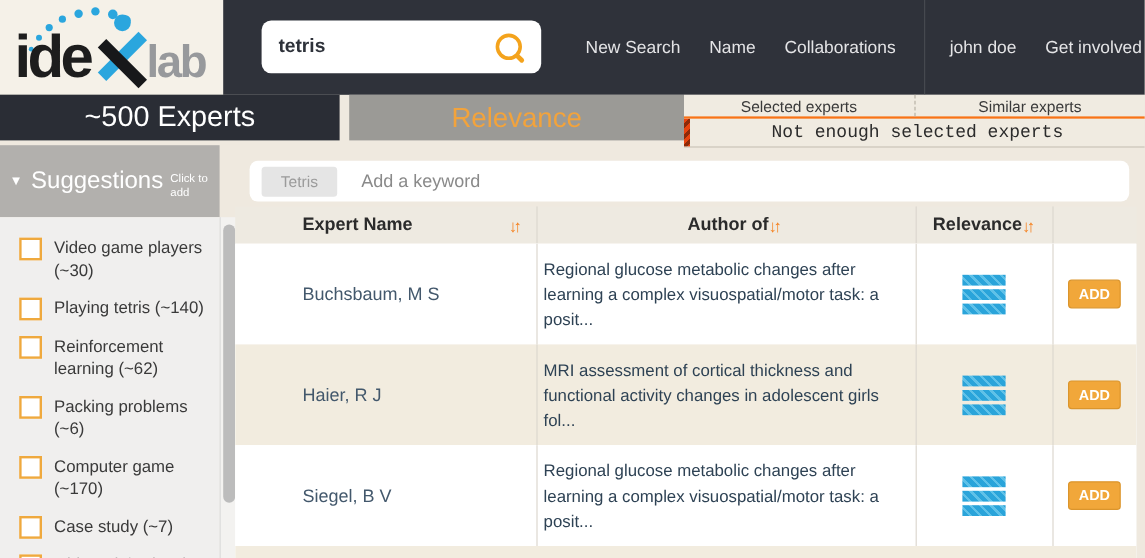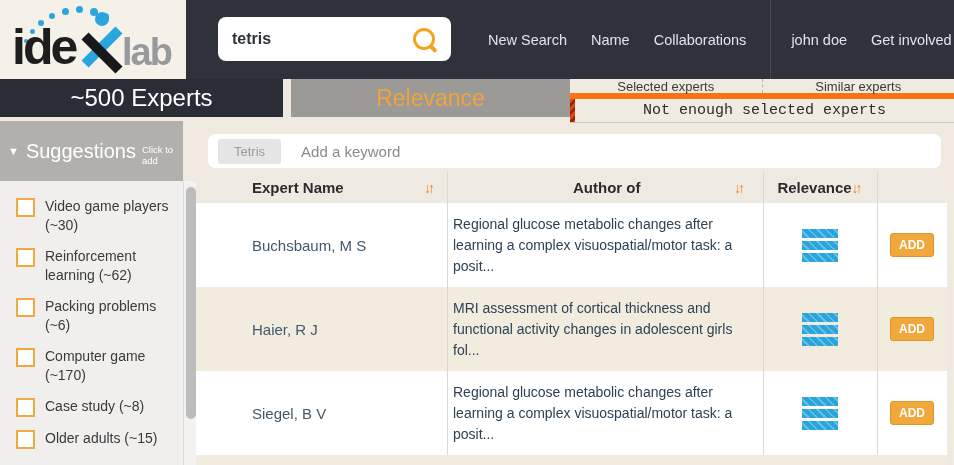--- a/index.html
+++ b/index.html
@@ -34,21 +34,21 @@
   .mag::after{content:"";position:absolute;width:4px;height:9px;background:#f4a31c;right:-3px;bottom:-6px;transform:rotate(-45deg);border-radius:2px;}
   .topnav{position:absolute;left:488px;top:0;height:79px;display:flex;align-items:center;color:#e4e4e6;font-size:14.5px;}
   .tn{margin-right:24px;cursor:pointer;white-space:nowrap;}
   .navdivider{width:1px;height:79px;background:#46494f;margin-right:20px;}
   
   .experts-bar{position:absolute;left:0;top:79px;width:283px;height:38px;background:#2a2d35;color:#fff;
     font-size:24px;display:flex;align-items:center;justify-content:center;}
   .companies-tab{position:absolute;left:291px;top:79px;width:279px;height:38px;background:#9b9a96;color:#f2a33c;
     font-size:23px;display:flex;align-items:center;justify-content:center;cursor:pointer;}
   .tabs-row{position:absolute;left:570px;top:79px;width:384px;height:20px;display:flex;background:#f0ebe1;
-    border-bottom:6px solid #f97316;box-sizing:border-box;}
+    border-bottom:2px solid #f97316;box-sizing:border-box;}
   .tab{flex:1;display:flex;align-items:center;justify-content:center;font-size:13px;color:#3a3a3a;cursor:pointer;}
   .tab:first-child{border-right:1px dashed #b8b2a6;}
   .alert-bar{position:absolute;left:570px;top:99px;width:384px;height:24px;background:#f0ebe1;
     border-bottom:1px solid #cac4b8;box-sizing:border-box;display:flex;align-items:center;}
   .stripe{width:5px;height:100%;background:repeating-linear-gradient(135deg,#e8440f 0 3px,#8c2a09 3px 6px);flex:none;}
   .alert-text{flex:1;text-align:center;font-size:15px;color:#2b2b2b;font-family:Liberation Mono, monospace;}
   
   .sb-header{position:absolute;left:0;top:121px;width:183px;height:60px;background:#b2b0ad;color:#fff;
     display:flex;align-items:center;padding-left:8px;box-sizing:border-box;cursor:pointer;}
   .tri{font-size:11px;margin-right:7px;}
@@ -65,21 +65,21 @@
   
   .kw-bar{position:absolute;left:208px;top:134px;width:733px;height:34px;background:#fff;border-radius:7px;
     display:flex;align-items:center;padding:0 10px;box-sizing:border-box;}
   .chip{background:#e5e5e5;color:#9b9b9b;font-size:13px;padding:5px 16px;border-radius:3px;margin-right:18px;cursor:pointer;}
   .kw-bar input{flex:1;border:none;outline:none;background:transparent;font-family:inherit;font-size:15px;color:#555;min-width:0;}
   .kw-bar input::placeholder{color:#8a8a8a;opacity:1;}
   
   .thead{position:absolute;left:196px;top:172px;width:751px;height:31px;background:#eeeae1;}
   .th{position:absolute;top:0;height:31px;display:flex;align-items:center;font-weight:bold;font-size:15px;color:#2b2b2b;box-sizing:border-box;cursor:pointer;}
   .th-name{left:0;width:251px;padding:0 12px 0 56px;justify-content:space-between;}
-  .th-author{left:251px;width:316px;padding:0 18px 0 126px;justify-content:space-between;}
+  .th-author{left:251px;width:316px;padding:0 18px 0 126px;}
   .th-rel{left:567px;width:114px;justify-content:center;gap:0;}
   .sort{color:#f58220;font-size:14px;font-weight:bold;letter-spacing:-3px;padding-right:3px;}
   .vline{position:absolute;top:0;bottom:0;width:1px;background:#dcd8d0;}
   .vl1{left:251px;} .vl2{left:567px;} .vl3{left:681px;}
   .tbody{position:absolute;left:196px;top:203px;width:751px;height:262px;background:#fff;overflow:hidden;}
   .trow{position:relative;height:84px;background:#fff;}
   .trow.alt{background:#f2ecdf;}
   .cell-name{position:absolute;left:56px;top:0;height:100%;width:188px;display:flex;align-items:center;font-size:15px;color:#43586c;}
   .cell-title{position:absolute;left:257px;top:0;height:100%;width:302px;display:flex;align-items:center;}
   .cell-title .txt{font-size:14px;line-height:21px;color:#2e4254;}
@@ -146,33 +146,37 @@
   <span class="sb-title">Suggestions</span>
   <span class="sb-hint">Click to add</span>
 </div>
 <div class="sb-list" id="sb-list">
     <div class="sg-item">
     <span class="cb"></span>
     <span class="sg-label">Video game players (~30)</span>
   </div>
     <div class="sg-item">
     <span class="cb"></span>
+    <span class="sg-label">Playing tetris (~140)</span>
+  </div>
+    <div class="sg-item">
+    <span class="cb"></span>
     <span class="sg-label">Reinforcement learning (~62)</span>
   </div>
     <div class="sg-item">
     <span class="cb"></span>
     <span class="sg-label">Packing problems (~6)</span>
   </div>
     <div class="sg-item">
     <span class="cb"></span>
     <span class="sg-label">Computer game (~170)</span>
   </div>
     <div class="sg-item">
     <span class="cb"></span>
-    <span class="sg-label">Case study (~8)</span>
+    <span class="sg-label">Case study (~7)</span>
   </div>
     <div class="sg-item">
     <span class="cb"></span>
     <span class="sg-label">Older adults (~15)</span>
   </div>
   </div>
 <div class="sb-scroll">
   <div class="sb-thumb"></div>
 </div>
 

